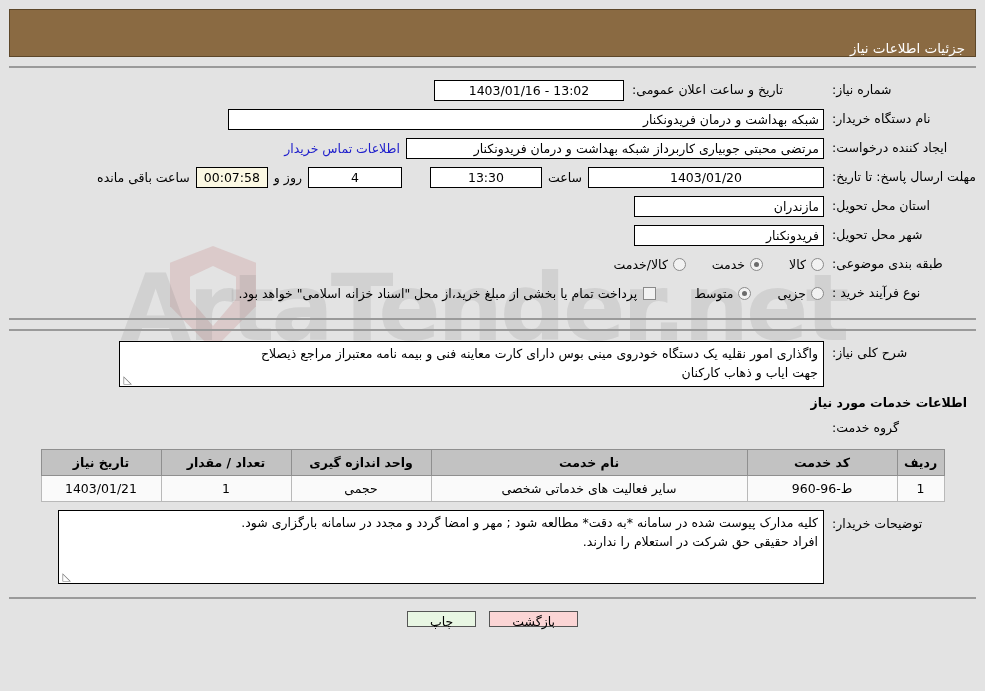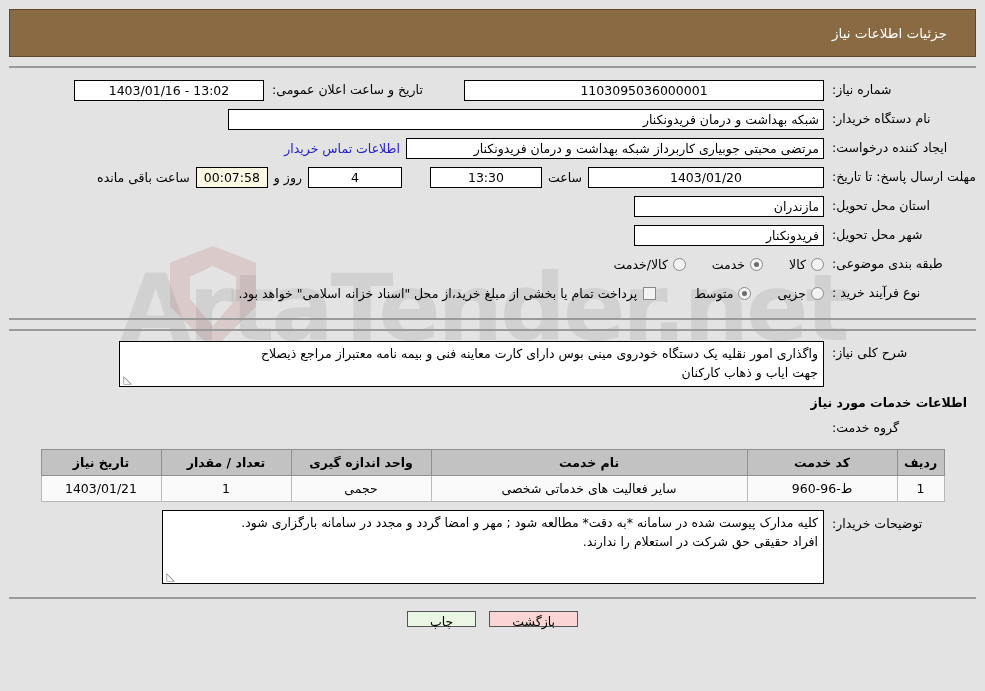--- a/index.html
+++ b/index.html
@@ -37,22 +37,22 @@
   }
 
   .page { position:relative; z-index:1; }
 
   
   .titlebar {
     margin: 9px 9px 0 9px;
     height: 48px;
     background: #8a6a42;
     border: 1px solid #5d4729;
-    display:flex; align-items:center; justify-content:flex-start;
-    padding: 0 28px;
+    display:flex; align-items:flex-end; justify-content:flex-start;
+    padding: 0 10px;
   }
   .titlebar .title { color:#fff; font-size:13.5px; }
 
   
   .panel {
     margin: 9px 9px 0 9px;
     border-top: 2px solid #9a9a9a;
     border-bottom: 2px solid #9a9a9a;
     padding: 10px 0 8px 0;
     background: transparent;
@@ -145,21 +145,20 @@
 <div class="page">
 
   <div class="titlebar">
     <div class="title">جزئیات اطلاعات نیاز</div>
   </div>
 
   <div class="panel">
 
     <div class="row">
       <div class="lbl w150">شماره نیاز:</div>
-      <div class="fld" style="width:360px;">1103095036000001</div>
       <div class="lbl" style="width:200px;">تاریخ و ساعت اعلان عمومی:</div>
       <div class="fld" style="width:190px;">13:02 - 1403/01/16</div>
     </div>
 
     <div class="row">
       <div class="lbl w150">نام دستگاه خریدار:</div>
       <div class="fld right" style="width:596px;">شبکه بهداشت و درمان فریدونکنار</div>
     </div>
 
     <div class="row">
@@ -261,21 +260,21 @@
             <td>حجمی</td>
             <td>1</td>
             <td>1403/01/21</td>
           </tr>
         </tbody>
       </table>
     </div>
 
     <div class="row" style="align-items:flex-start; margin-top:8px;">
       <div class="lbl w150 bold" style="padding-top:6px;">توضیحات خریدار:</div>
-      <div class="ta" style="width:662px; height:74px; margin-left:3px;">
+      <div class="ta" style="width:766px; height:74px; margin-left:3px;">
         <div>کلیه مدارک پیوست شده در سامانه *به دقت* مطالعه شود ; مهر و امضا گردد و مجدد در سامانه بارگزاری شود.</div>
         <div>افراد حقیقی حق شرکت در استعلام را ندارند.</div>
         <span class="grip">◺</span>
       </div>
     </div>
 
   </div>
 
   <div class="footer">
     <div class="btn back">بازگشت</div>

